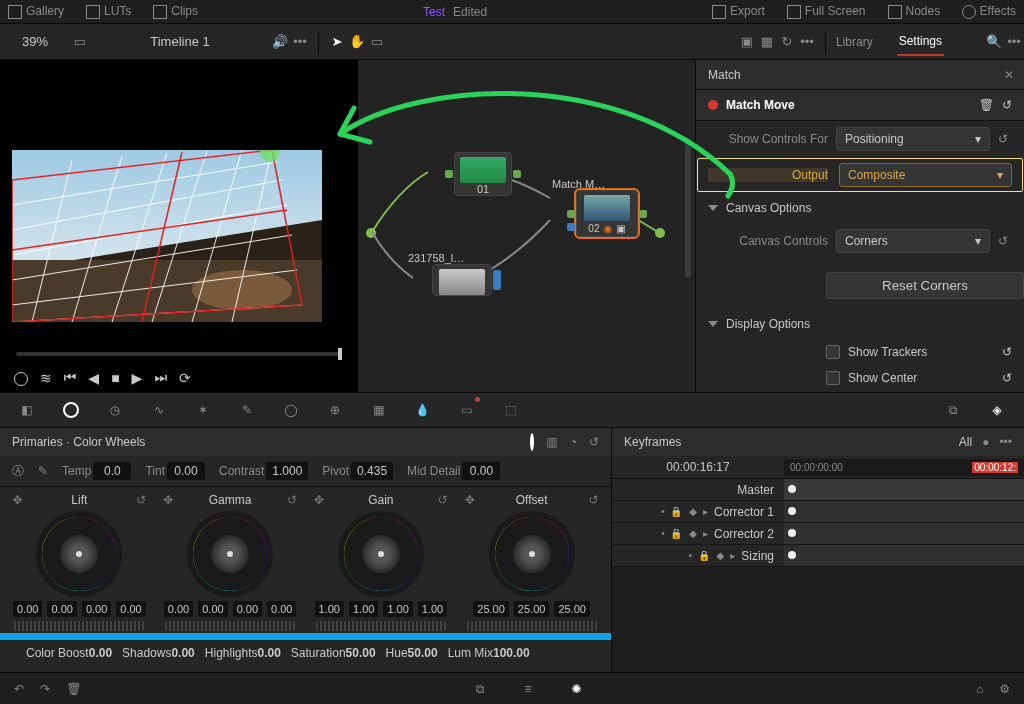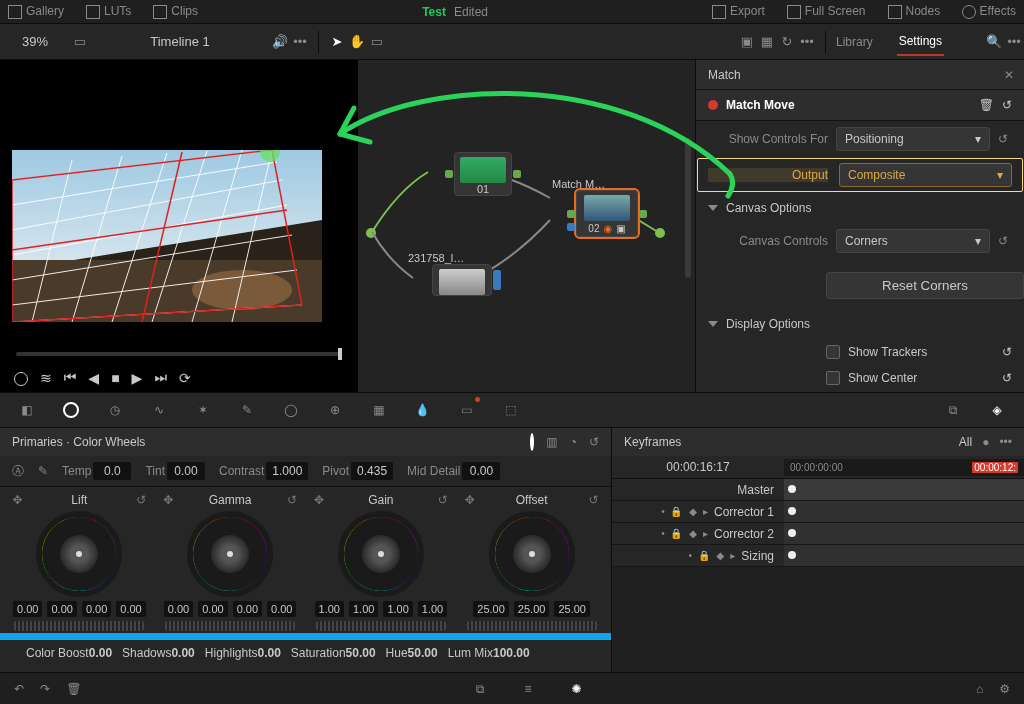--- a/index.html
+++ b/index.html
@@ -13,21 +13,21 @@
     --accent-orange:#e86e1c;
     --accent-red:#c2352e;
     --hl:#f7dd82;
   }
   *{box-sizing:border-box;font-family:Arial,Helvetica,sans-serif;}
   html,body{margin:0;padding:0;background:var(--bg0);color:var(--txt);width:1024px;height:704px;overflow:hidden;font-size:12px;}
   
   .topbar{height:24px;background:var(--bg1);display:flex;align-items:center;padding:0 8px;gap:22px;border-bottom:1px solid #0c0c0c;}
   .topbar .center{flex:1;text-align:center;}
   .topbar span{color:var(--txt-dim);}
-  .topbar .title{color:#22c55e;font-weight:bold;}
+  .topbar .title{color:#8b5cf6;font-weight:normal;}
   .topbar .sub{color:var(--txt-dim);margin-left:8px;}
   .icon-box{width:14px;height:14px;border:1px solid var(--txt-dim);display:inline-block;vertical-align:middle;margin-right:4px;}
   .circle-icon{width:14px;height:14px;border:1.5px solid var(--txt-dim);border-radius:50%;display:inline-block;vertical-align:middle;}
   
   .bar2{height:36px;background:var(--bg2);display:flex;align-items:center;border-bottom:1px solid #0c0c0c;}
   .bar2 .zoom{width:70px;text-align:center;color:var(--txt);font-size:13px;}
   .bar2 .tl-name{flex:1;text-align:center;font-size:13px;}
   .bar2 .right-tabs{display:flex;gap:22px;align-items:center;padding-right:40px;}
   .bar2 .tab{color:var(--txt-dim);padding:6px 2px;cursor:pointer;}
   .bar2 .tab.active{color:#fff;border-bottom:2px solid var(--accent-red);}

